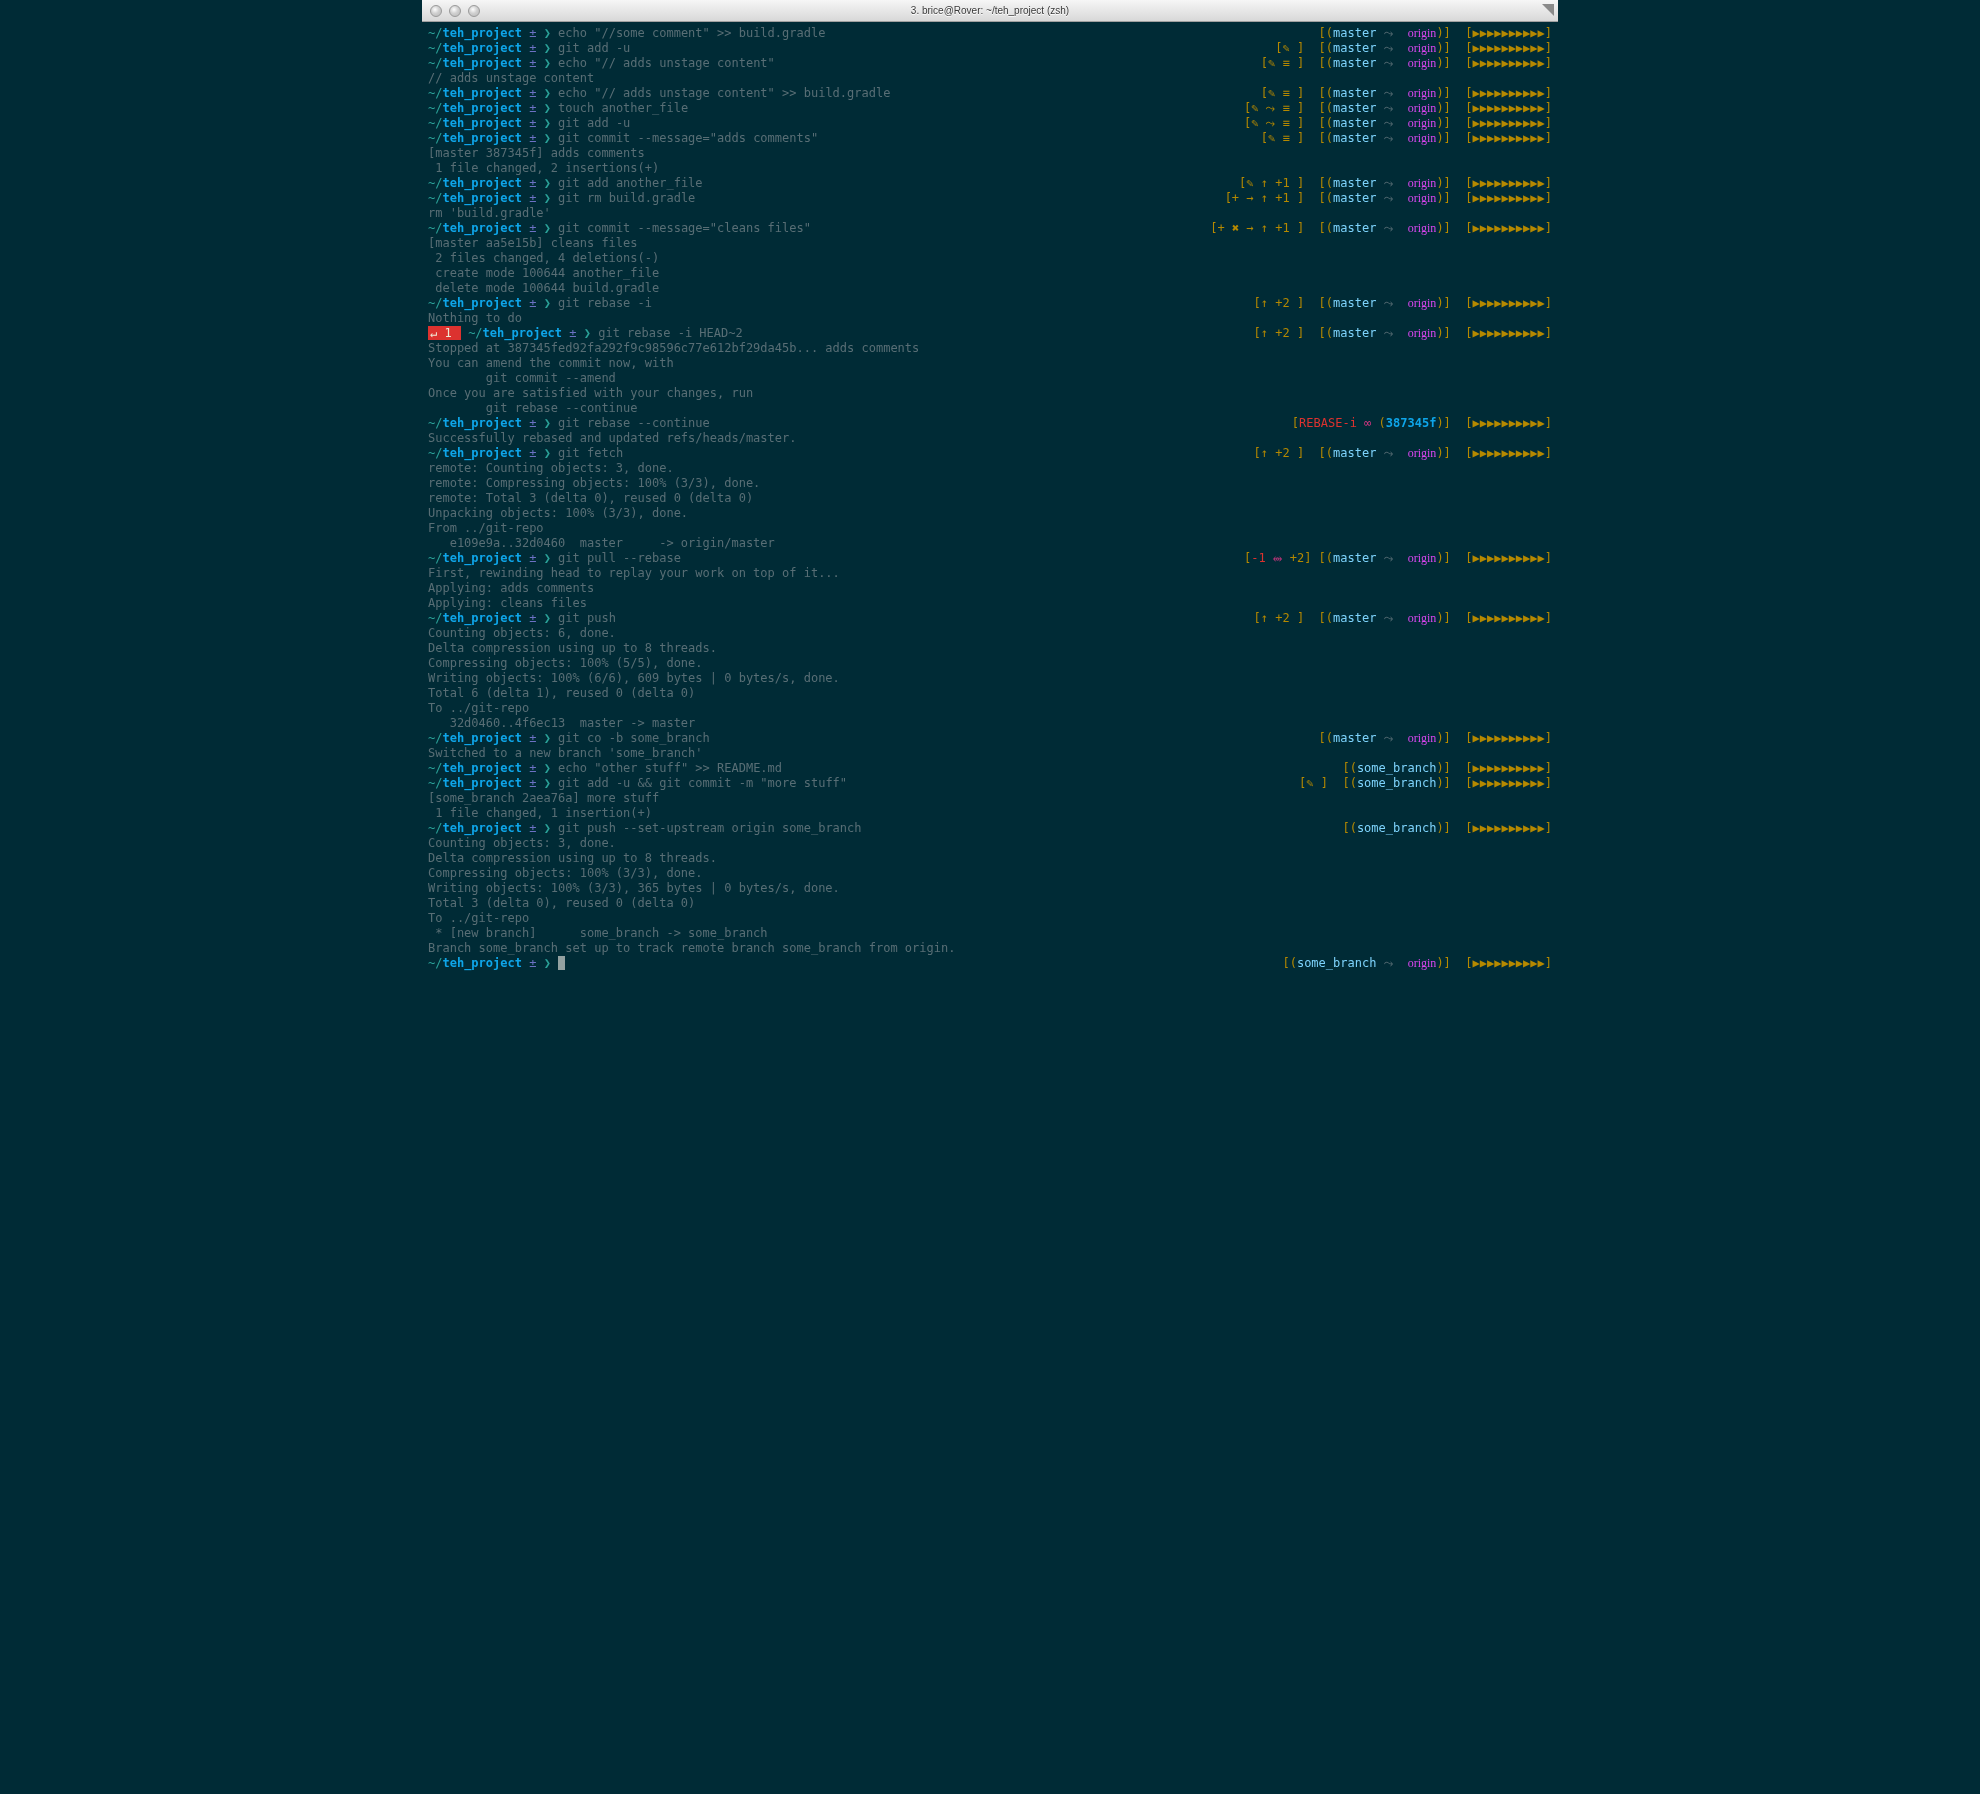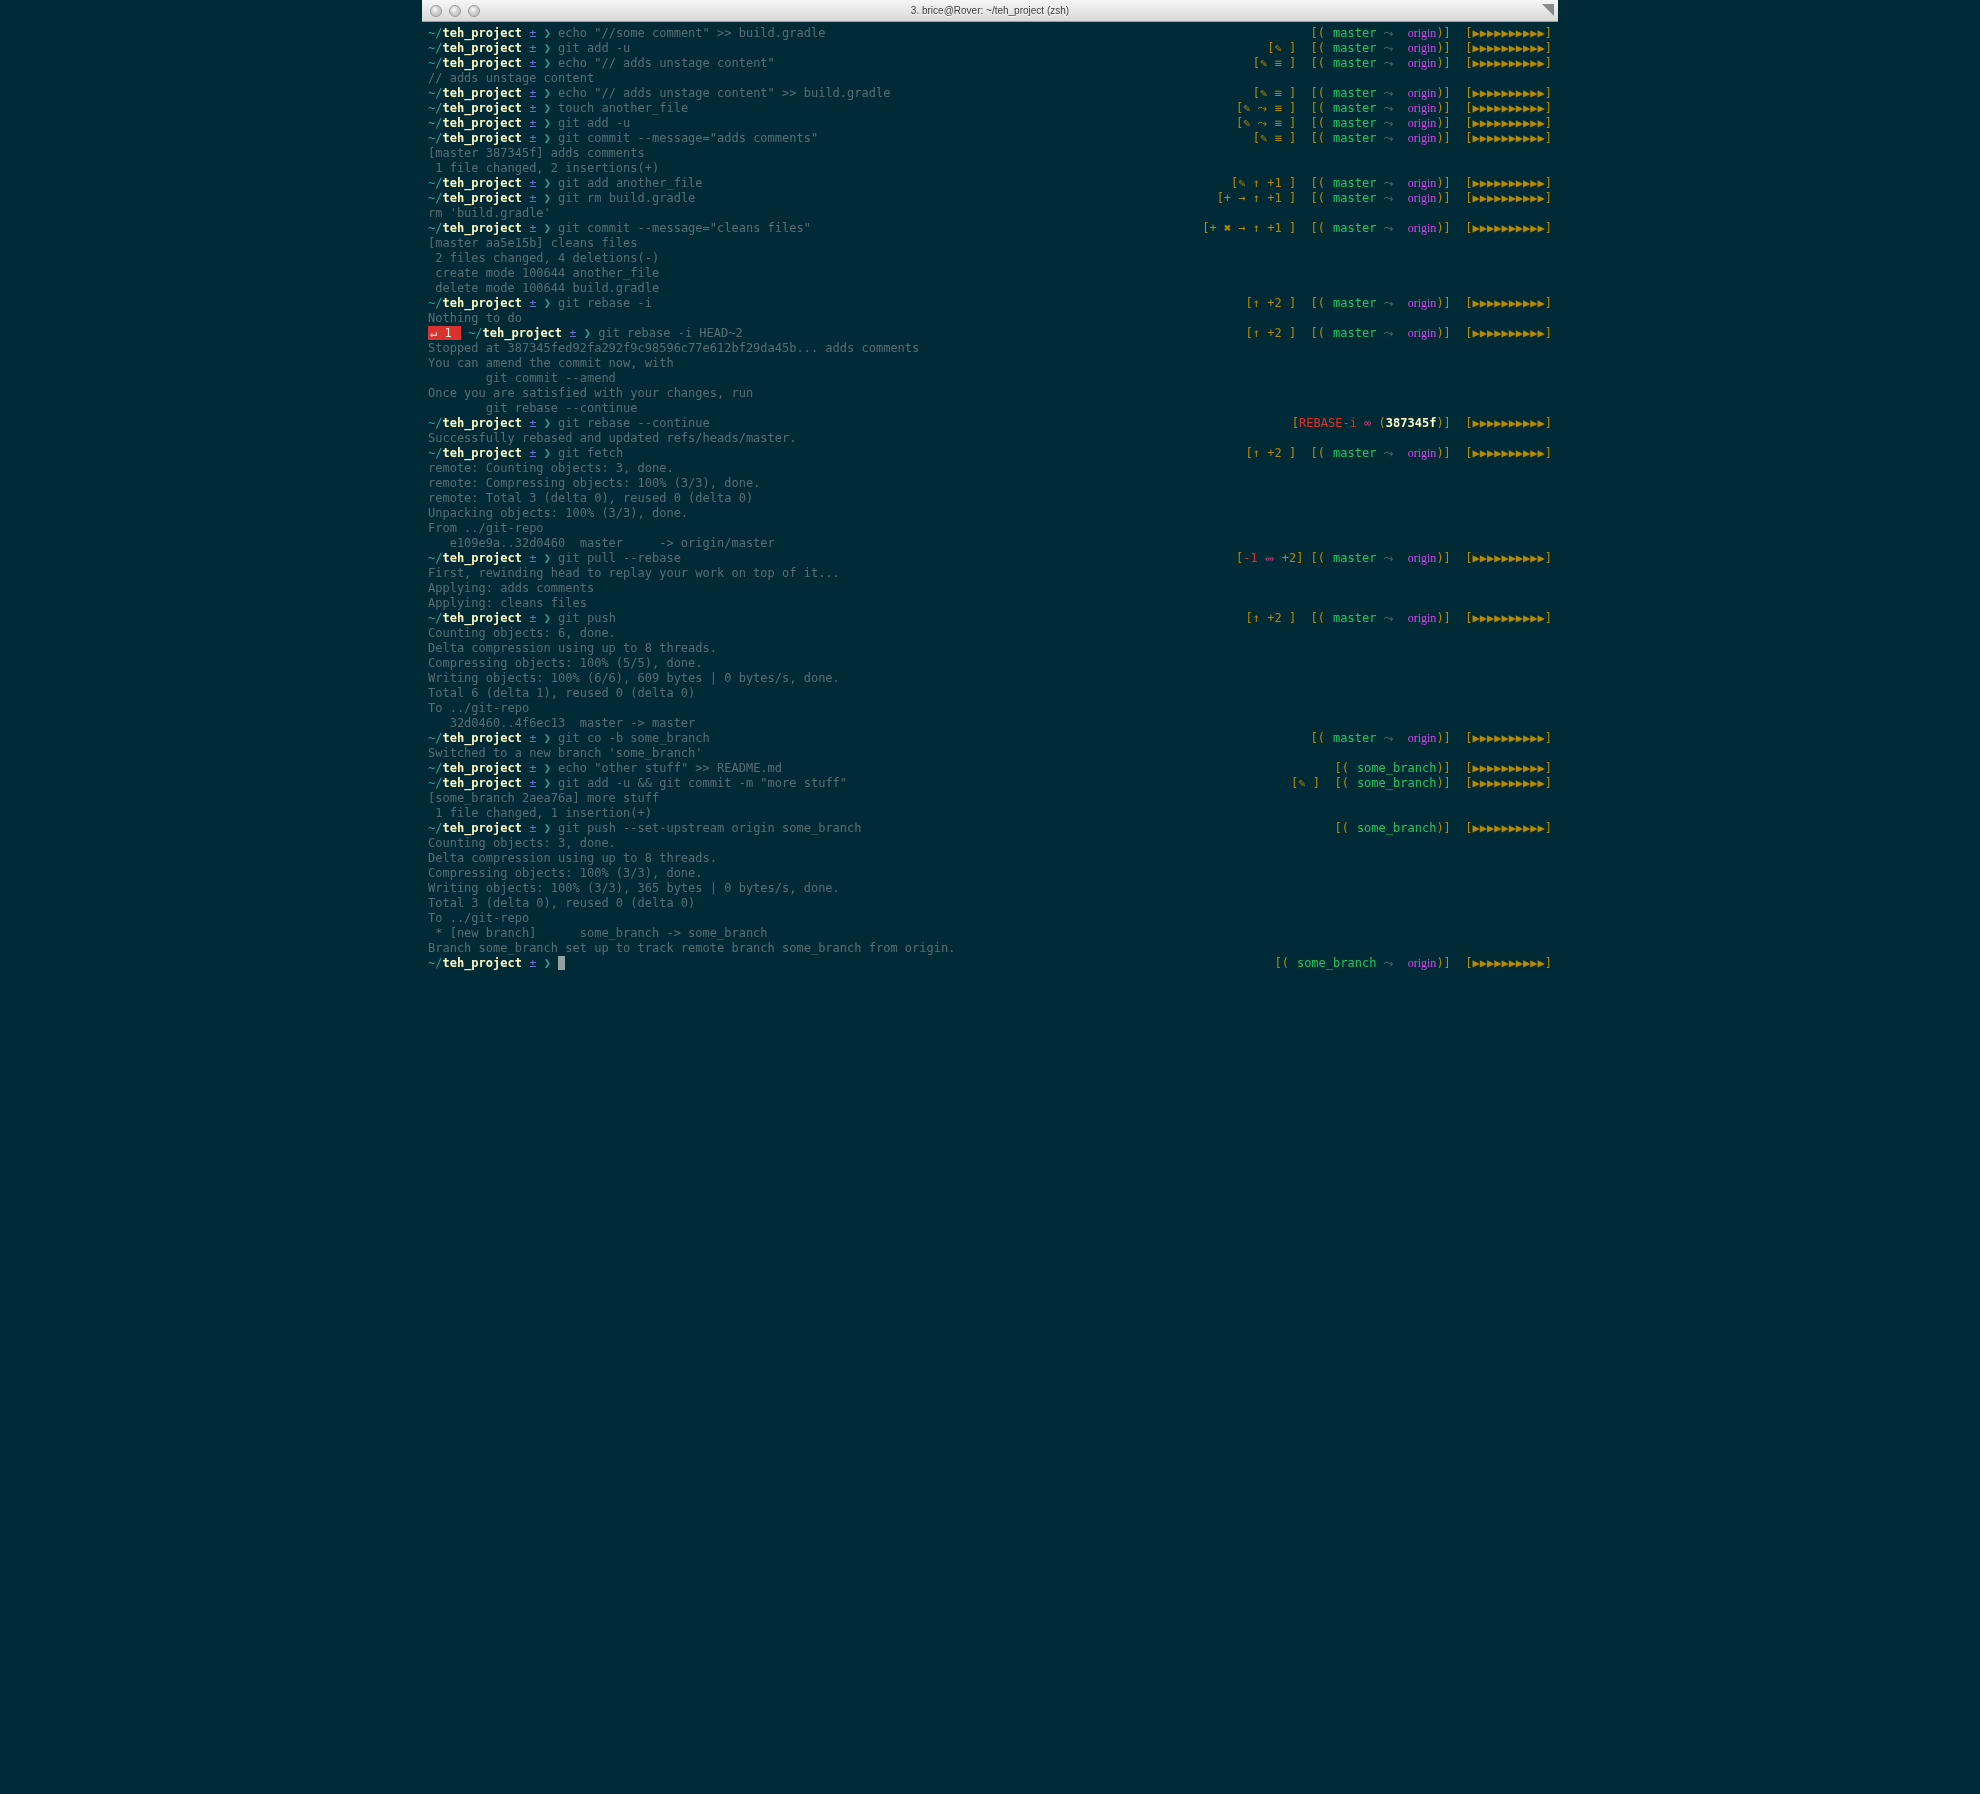--- a/index.html
+++ b/index.html
@@ -8,23 +8,23 @@
   .titlebar { height:22px; background:linear-gradient(#f6f6f6,#d8d8d8); border-bottom:1px solid #a0a0a0; display:flex; align-items:center; padding:0 8px; position:relative; }
   .traffic { display:flex; gap:7px; }
   .tl { width:12px; height:12px; border-radius:50%; background:radial-gradient(circle at 40% 35%,#fdfdfd 0%,#d0d0d0 45%,#b8b8b8 100%); border:1px solid #9a9a9a; }
   .title { position:absolute; left:0; right:0; text-align:center; font-family:"Lucida Grande","Helvetica Neue",sans-serif; font-size:10px; color:#3a3a3a; text-shadow:0 1px 0 #fff; }
   .corner { position:absolute; right:4px; top:4px; width:14px; height:14px; }
   .corner::after { content:""; position:absolute; right:0; top:0; width:0; height:0; border-left:12px solid transparent; border-top:12px solid #8a8a8a; }
   .term { padding:4px 6px 6px 6px; white-space:pre; line-height:15px; font-size:12px; }
   .line { display:flex; justify-content:space-between; }
   .left, .right { white-space:pre; }
   .cy  { color:#2aa198; }   
-  .wh  { color:#fef9c3; font-weight:bold; }
+  .wh  { color:#0ea5e9; font-weight:bold; }
   .pl  { color:#6c71c4; }
-  .gr  { color:#22c55e;margin-left:8px; }   
+  .gr  { color:#7dd3fc; }   
   .yl  { color:#b58900; }   
   .bl  { color:#d946ef;font-family:Liberation Serif, serif; }   
   .rd  { color:#dc322f; }   
   .mg  { color:#d33682; }   
   .gy  { color:#586e75; }   
   .bg-red { background:#dc322f; color:#eee8d5; padding:0 2px; }
   .cursor { background:#93a1a1; color:#002b36; }
 </style>
 </head>
 <body>

